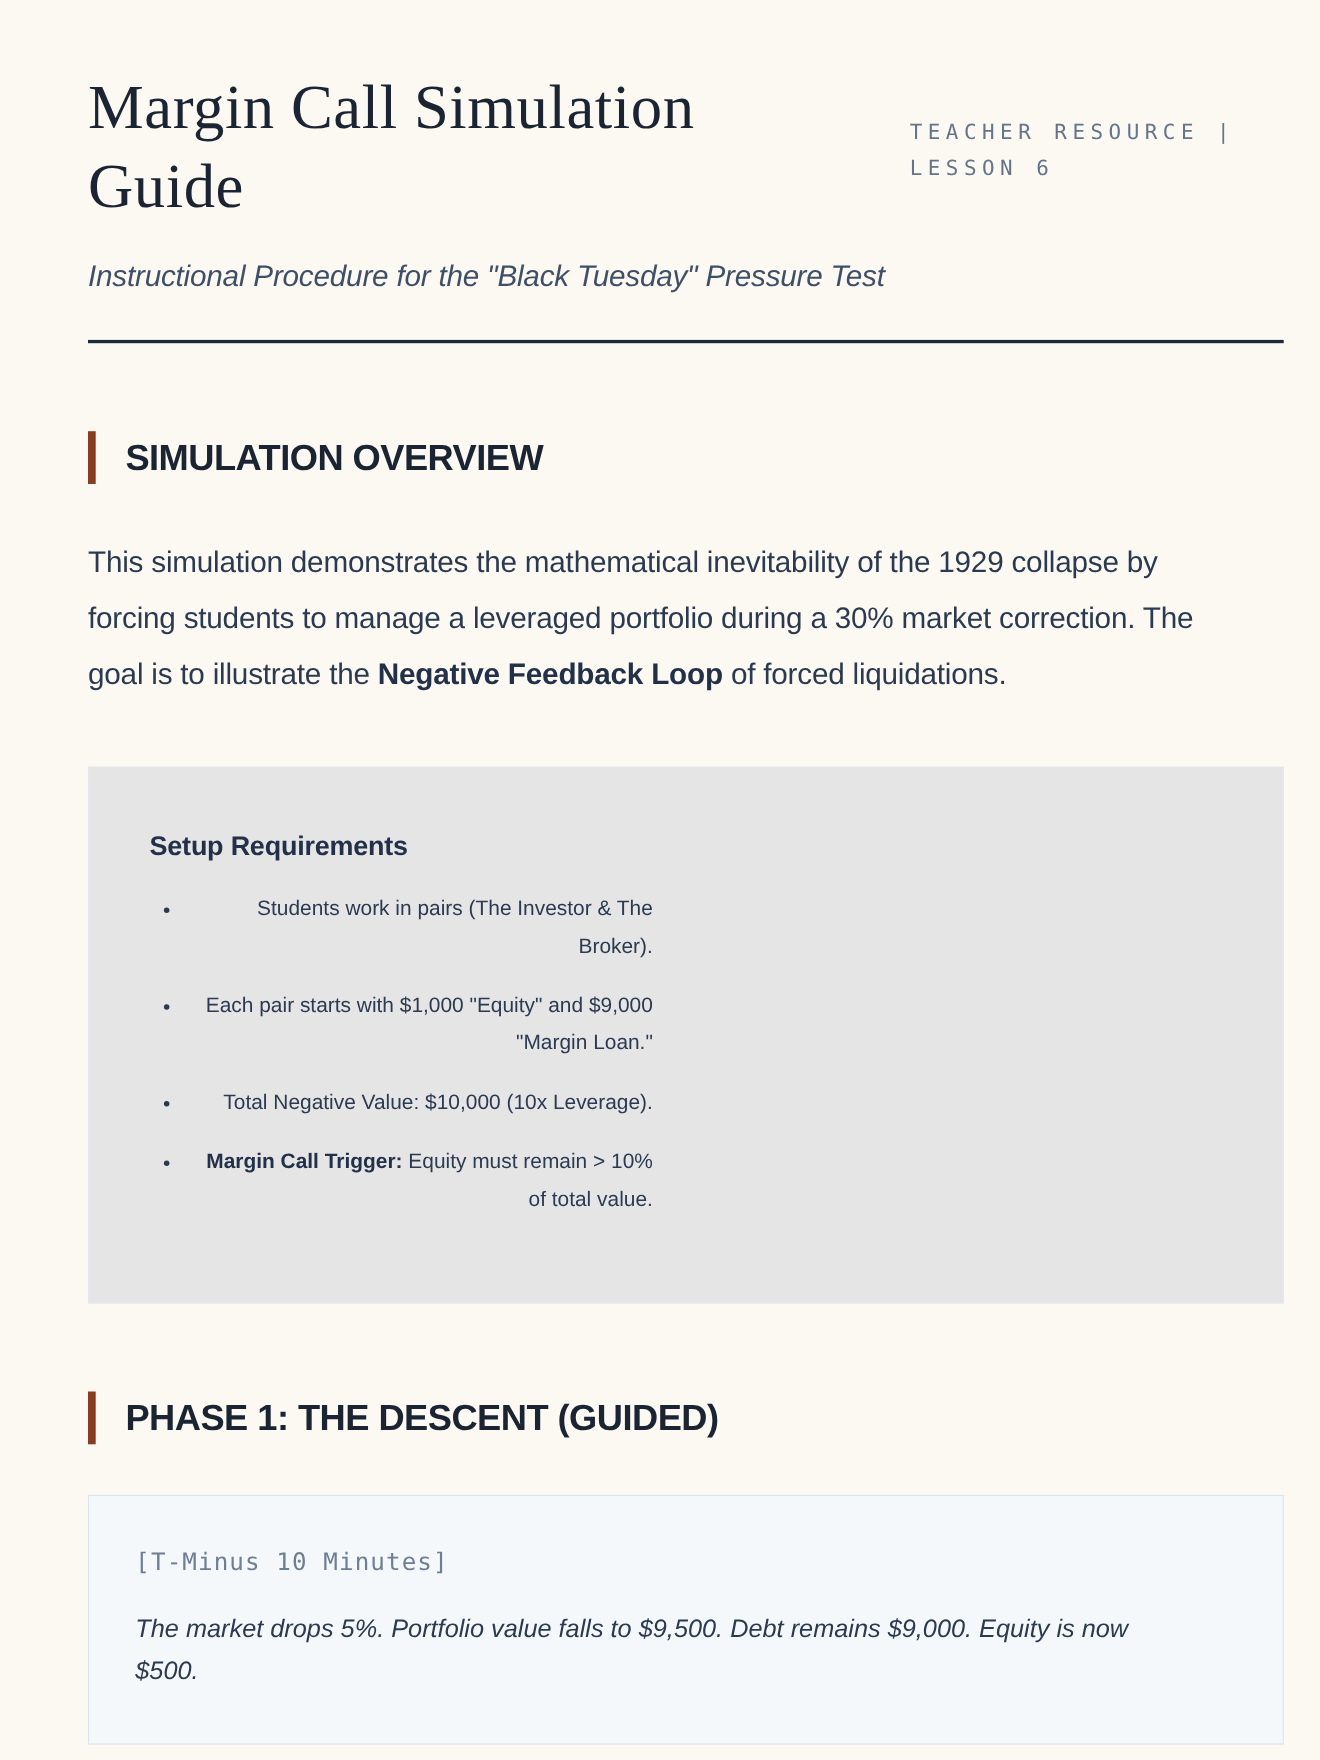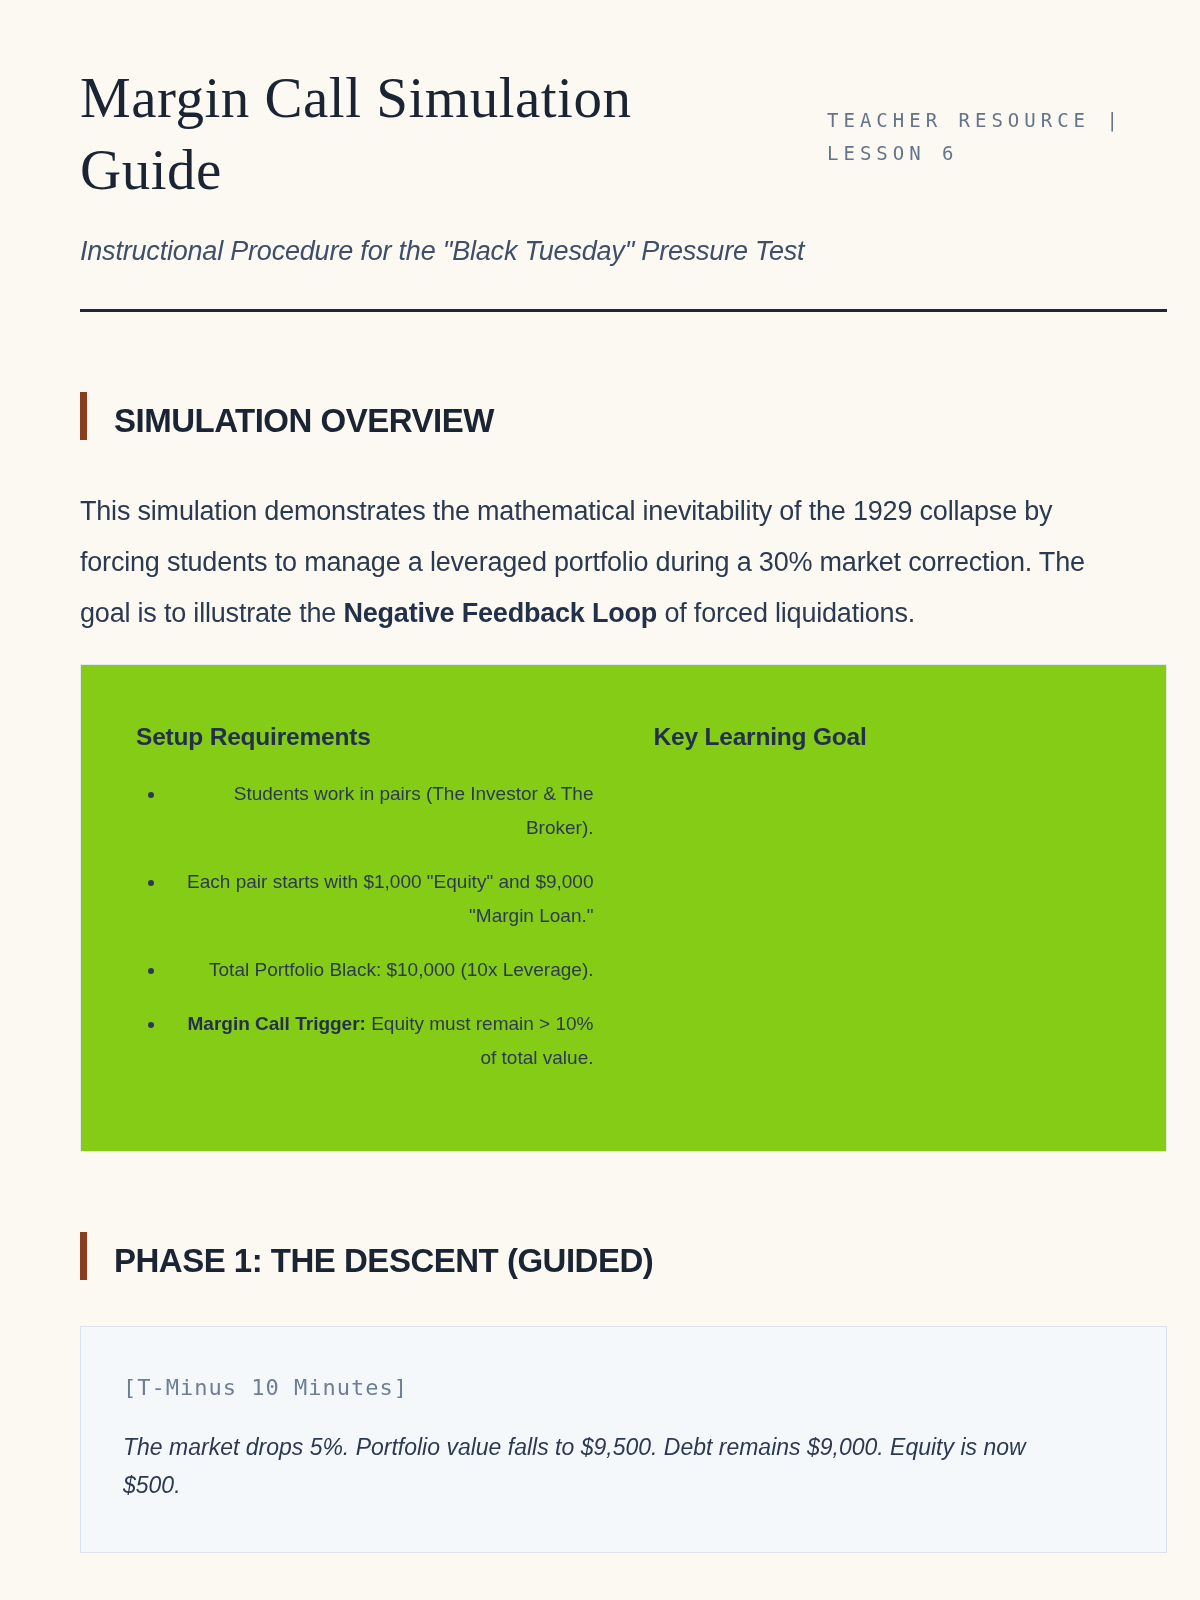--- a/index.html
+++ b/index.html
@@ -48,21 +48,21 @@
   }
   .top-rule {
     margin-top: 42px;
     border: none;
     border-top: 3px solid #1e2937;
   }
 
   
   .section-heading {
     display: flex;
-    align-items: flex-end;
+    align-items: center;
     margin-top: 80px;
   }
   .section-heading .accent-bar {
     width: 7px;
     height: 48px;
     background: #8a3c1f;
     margin-right: 27px;
     flex: none;
   }
   .section-heading h2 {
@@ -78,22 +78,22 @@
     font-size: 27px;
     line-height: 51px;
     letter-spacing: -0.2px;
     color: #2b3a50;
     max-width: 1040px;
   }
   .lead-paragraph b { color: #22304a; }
 
   
   .card-white {
-    margin-top: 25px;
-    background: #84cc16;
+    margin-top: 58px;
+    background: #e5e5e5;
     border: 1.5px solid #e3e8ee;
     padding: 58px 55px 56px 55px;
     display: grid;
     grid-template-columns: 1fr 1fr;
     column-gap: 60px;
   }
   .card-col h3 {
     font-size: 24.5px;
     font-weight: 700;
     color: #22304a;
@@ -169,27 +169,26 @@
 
   <p class="lead-paragraph"><span>This simulation demonstrates the mathematical inevitability of the 1929 collapse by forcing students to manage a leveraged portfolio during a 30% market correction. The goal is to illustrate the </span><b>Negative Feedback Loop</b><span> of forced liquidations.</span></p>
 
   <div class="card-white">
 
     <div class="card-col">
       <h3>Setup Requirements</h3>
       <ul class="setup-list">
         <li><b></b><span>Students work in pairs (The Investor &amp; The Broker).</span></li>
         <li><b></b><span>Each pair starts with $1,000 "Equity" and $9,000 "Margin Loan."</span></li>
-        <li><b></b><span>Total Portfolio Black: $10,000 (10x Leverage).</span></li>
+        <li><b></b><span>Total Negative Value: $10,000 (10x Leverage).</span></li>
         <li><b>Margin Call Trigger:</b><span> Equity must remain &gt; 10% of total value.</span></li>
       </ul>
     </div>
 
     <div class="card-col">
-      <h3>Key Learning Goal</h3>
     </div>
 
   </div>
 
   <div class="section-heading">
     <span class="accent-bar"></span>
     <h2>PHASE 1: THE DESCENT (GUIDED)</h2>
   </div>
 
   <div class="card-blue">

